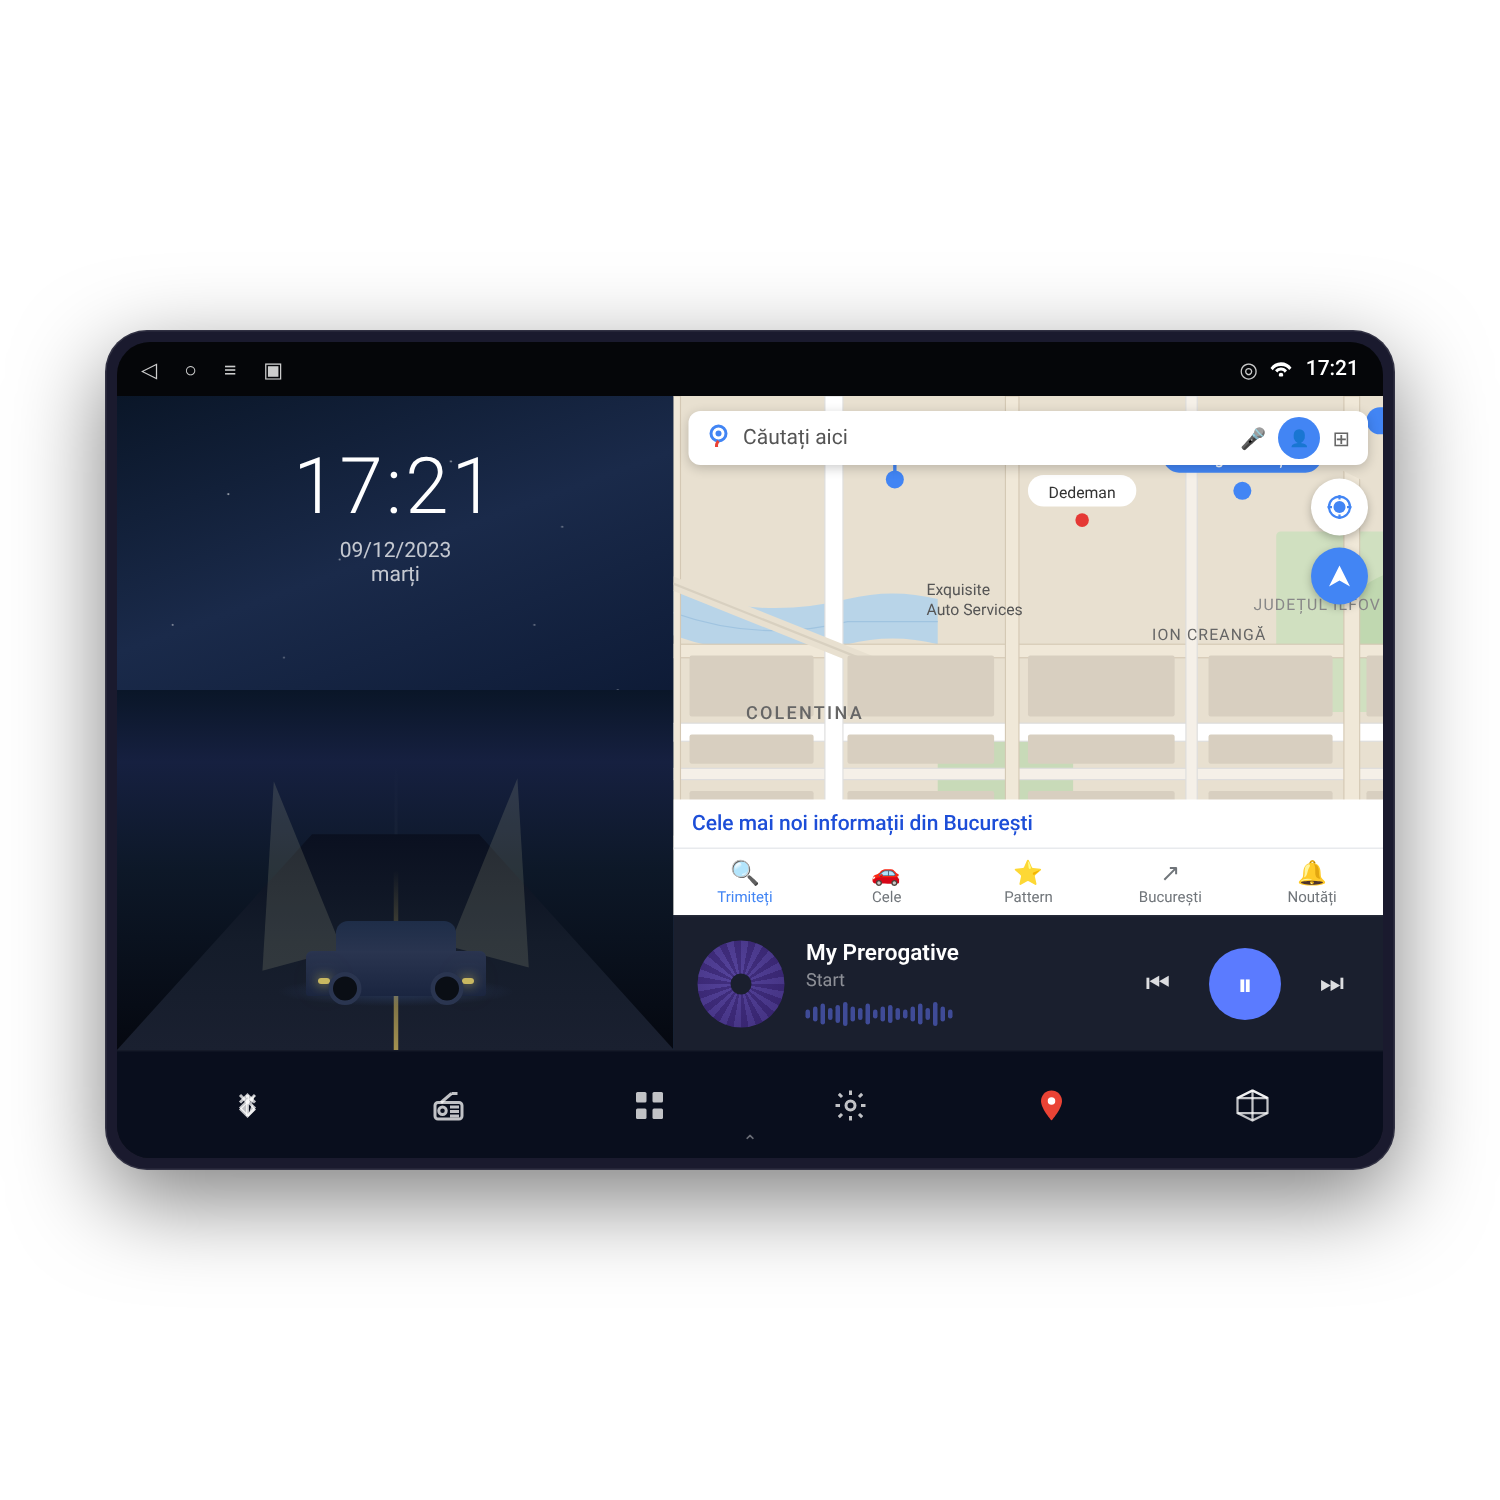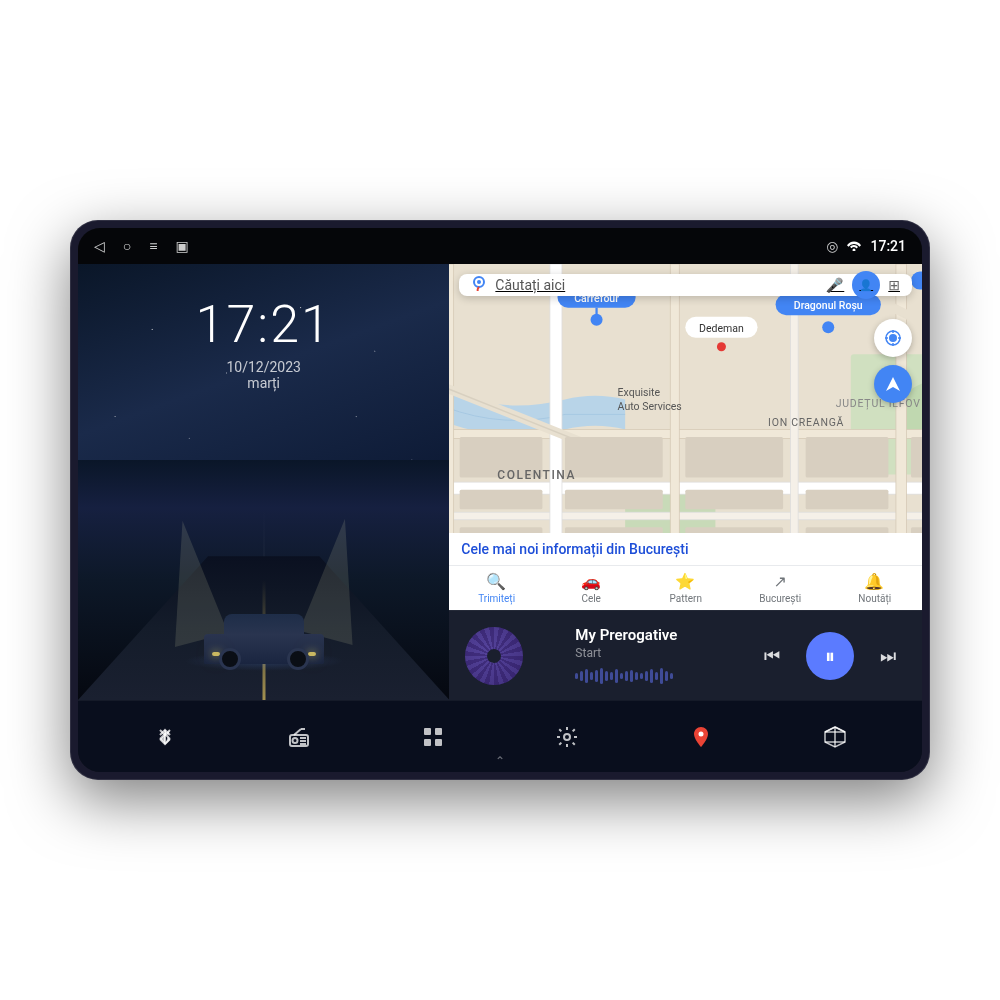--- a/index.html
+++ b/index.html
@@ -306,29 +306,28 @@
       position: relative;
       overflow: hidden;
     }
 
     
     .map-search-bar {
       position: absolute;
       top: 10px;
       left: 10px;
       right: 10px;
-      height: 22px;
+      height: 36px;
       background: white;
       border-radius: 8px;
       display: flex;
       align-items: center;
       padding: 0 12px;
       box-shadow: 0 2px 8px rgba(0,0,0,0.2);
       z-index: 10;
-      text-decoration: underline;
     }
 
     .map-search-icon {
       color: #4285f4;
       font-size: 16px;
       margin-right: 8px;
     }
 
     .map-search-text {
       flex: 1;
@@ -494,21 +493,20 @@
     .music-note-icon {
       position: absolute;
       color: rgba(150,120,255,0.8);
       font-size: 20px;
       z-index: 1;
     }
 
     .music-info {
       flex: 1;
       min-width: 0;
-      margin-left: 38px;
     }
 
     .music-title {
       font-size: 15px;
       font-weight: 600;
       color: white;
       white-space: nowrap;
       overflow: hidden;
       text-overflow: ellipsis;
     }
@@ -622,21 +620,21 @@
       </div>
     </div>
 
     <div class="main-content">
 
       <div class="left-panel">
         <div class="stars-bg"></div>
 
         <div class="clock-area">
           <div class="clock-time">17:21</div>
-          <div class="clock-date">10/12/2023</div>
+          <div class="clock-date">09/12/2023</div>
           <div class="clock-day">marți</div>
         </div>
 
         <div class="car-area">
           <div class="tunnel-bg">
             <div class="tunnel-lines"></div>
 
             <div class="road"></div>
             <div class="road-center-line"></div>
 

